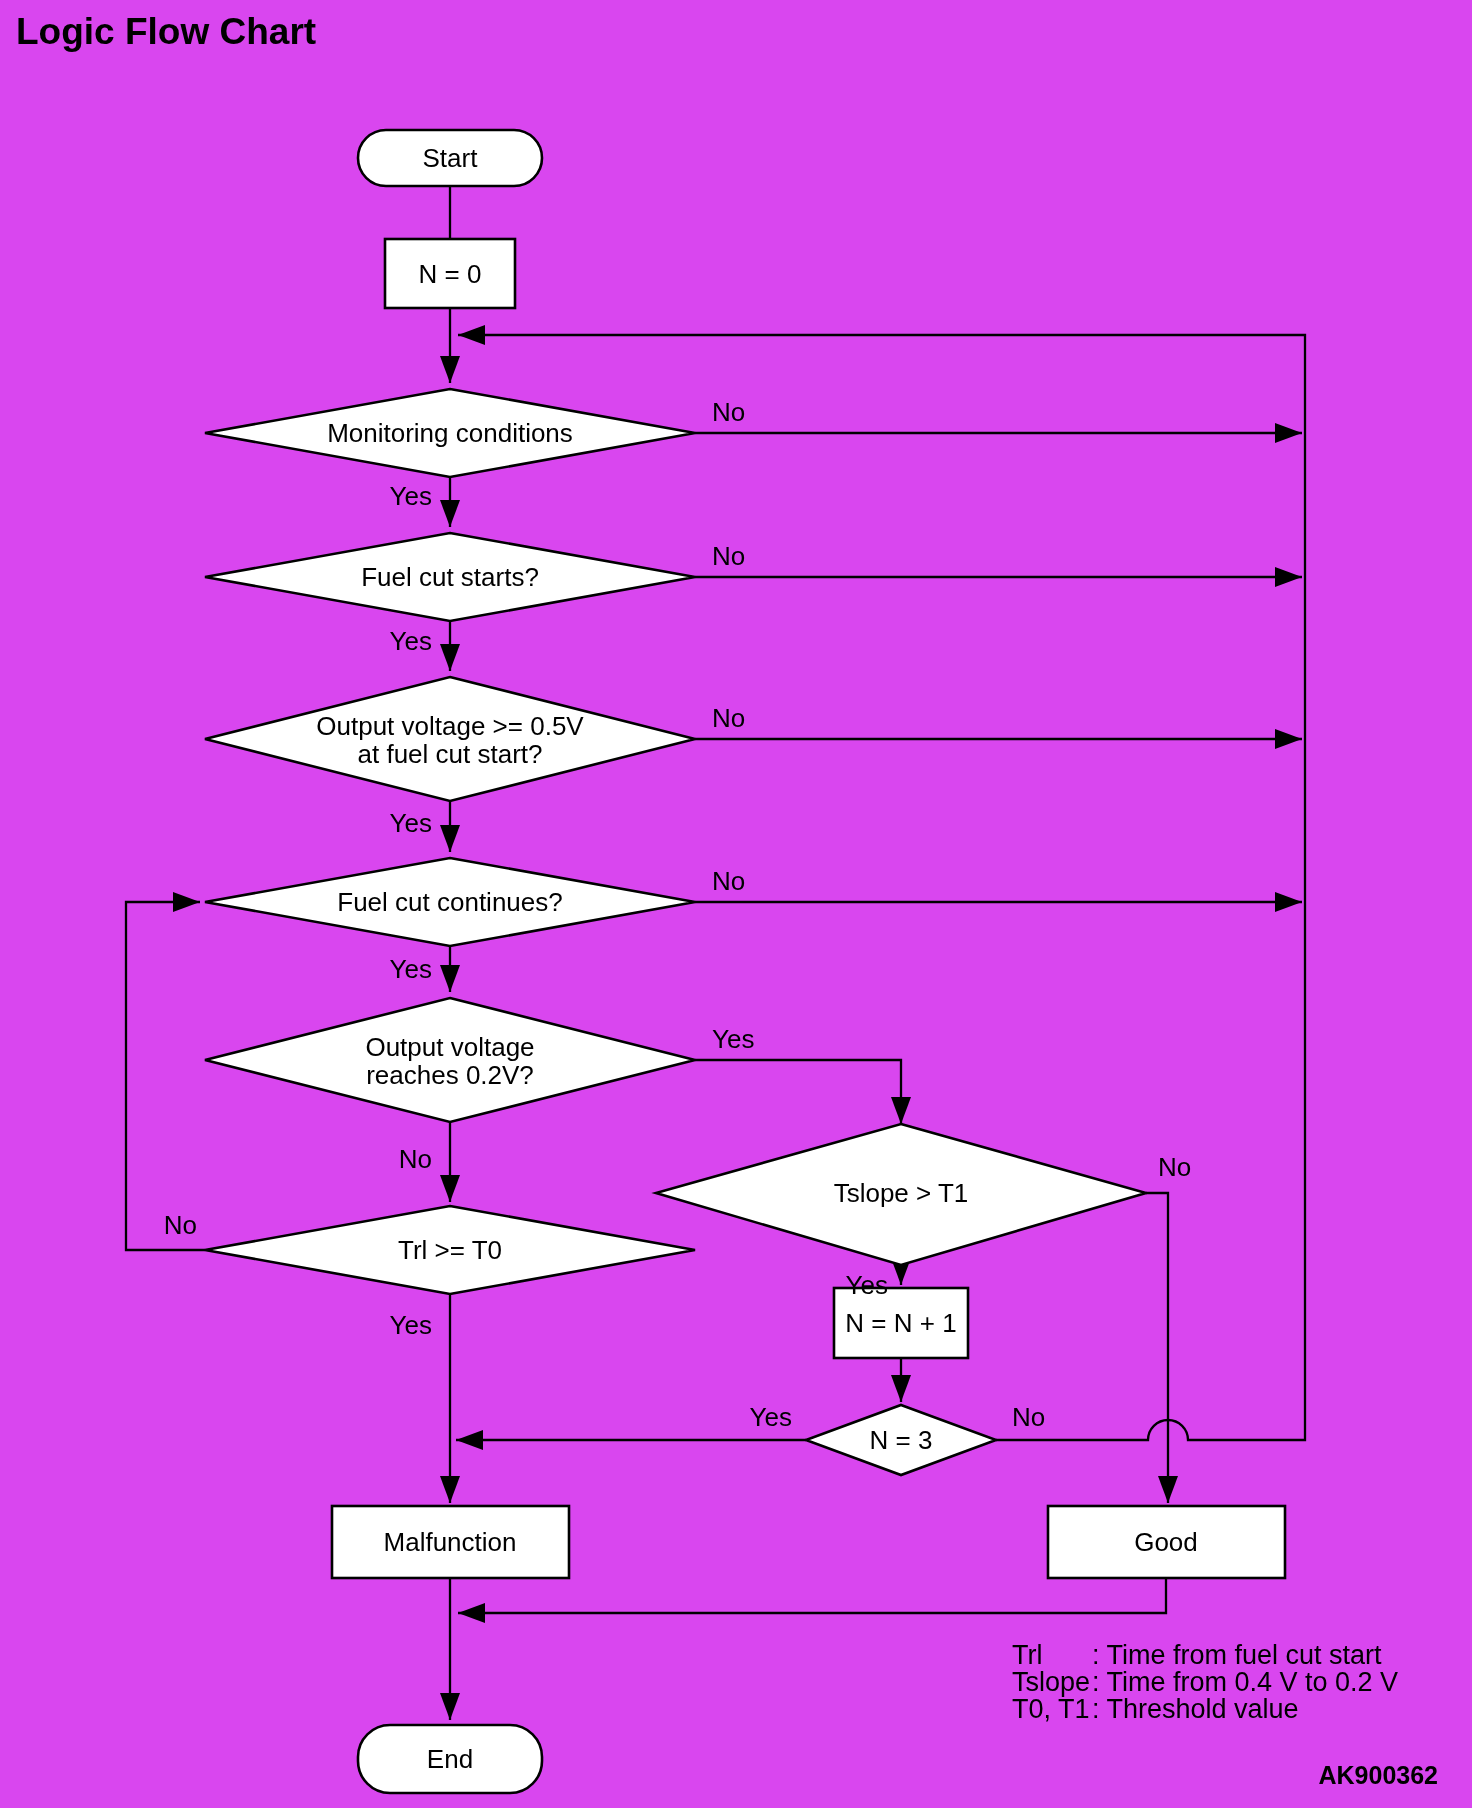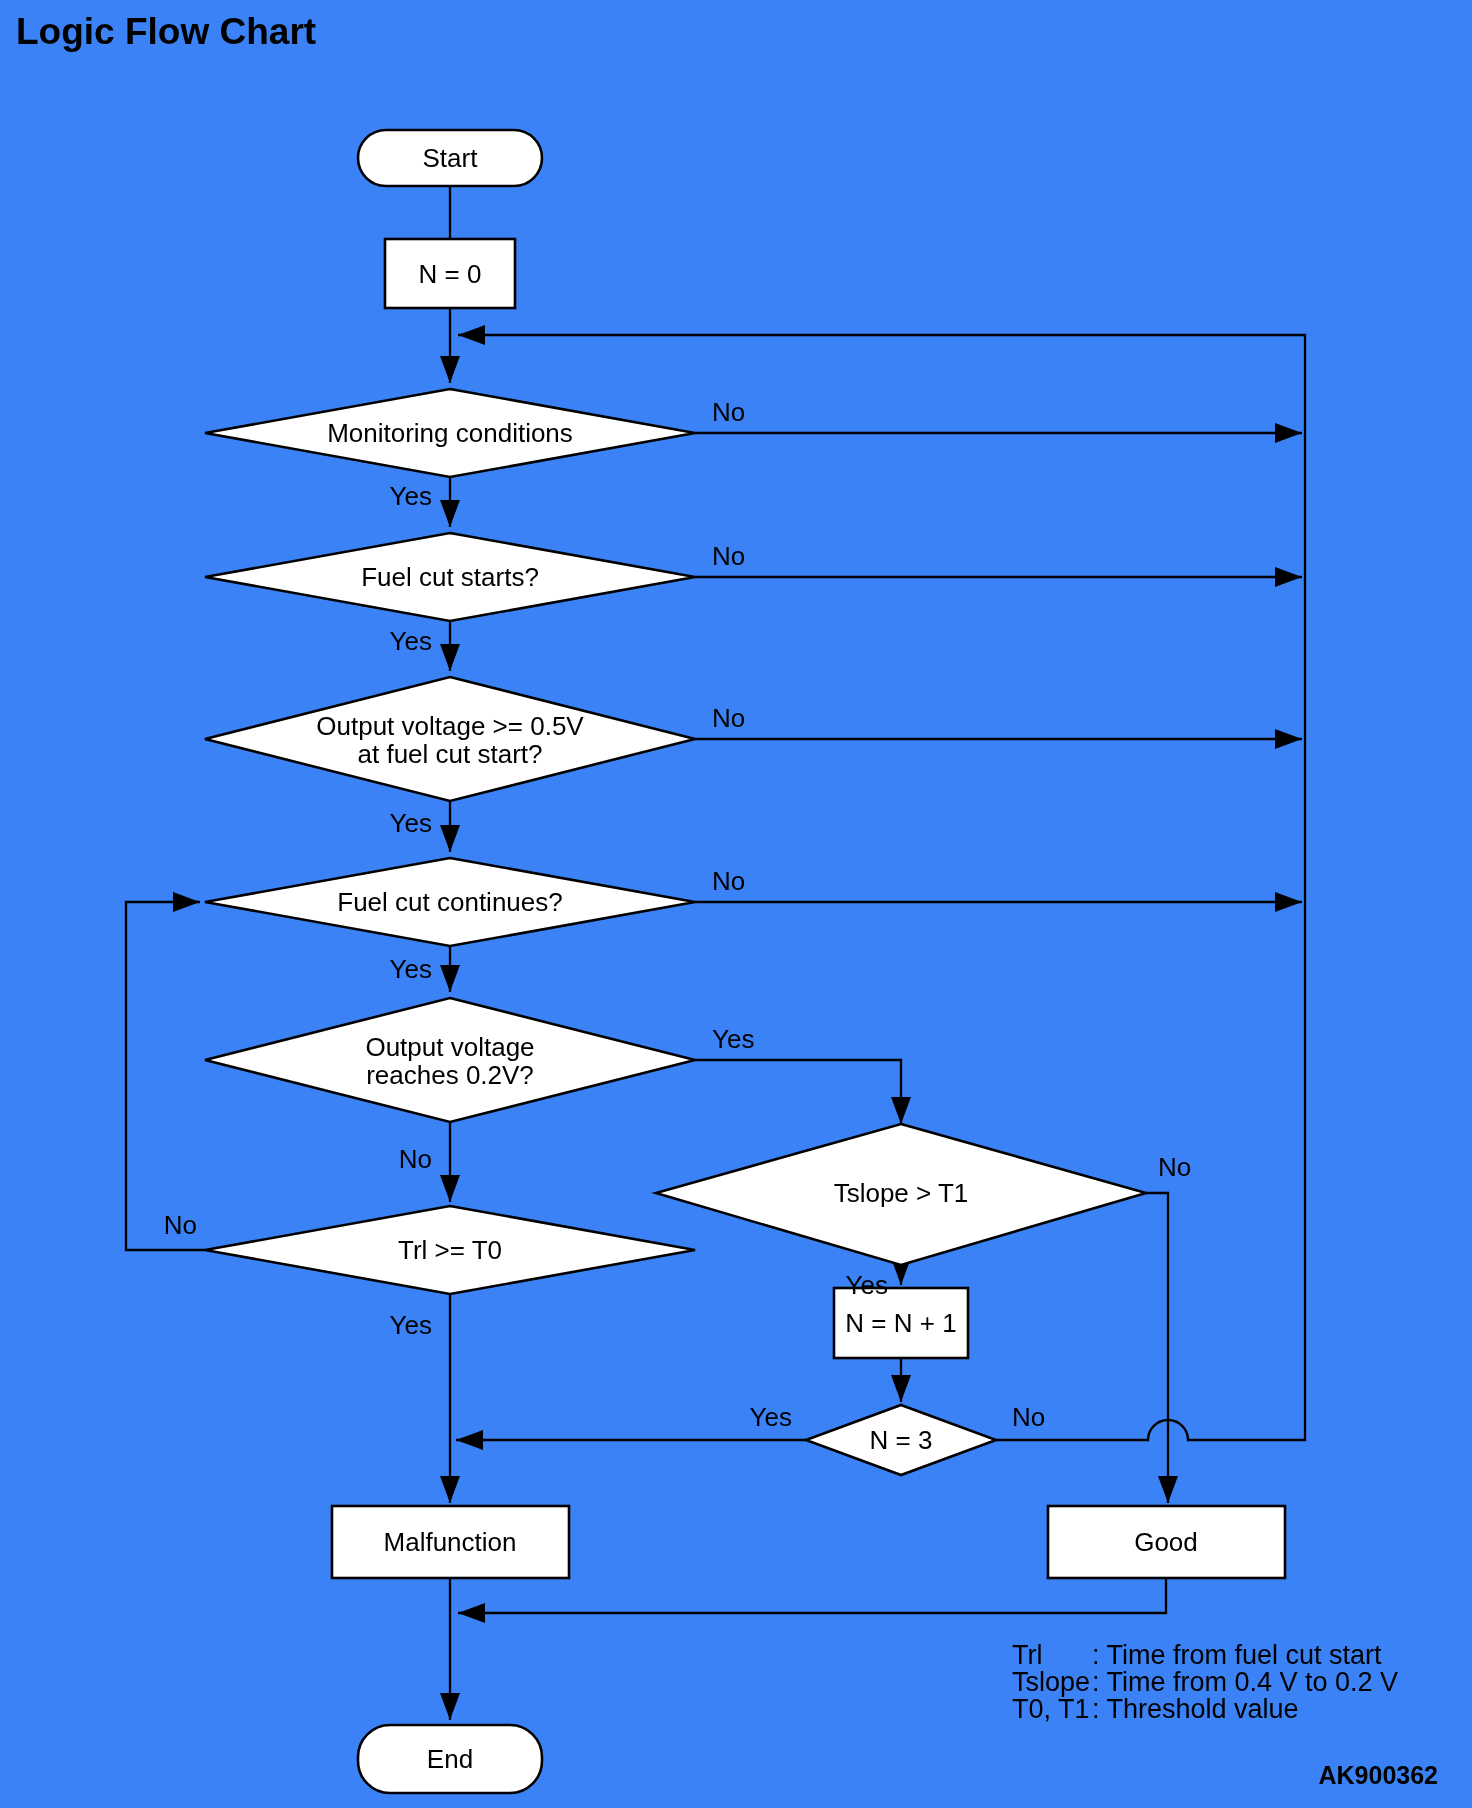--- a/index.html
+++ b/index.html
@@ -4,21 +4,21 @@
 <style>
   html, body {
     margin: 0;
     padding: 0;
     background: #ffffff;
   }
   .page {
     width: 1472px;
     height: 1808px;
     position: relative;
-    background: #3b82f6;
+    background: #d946ef;
     font-family: "Liberation Sans", sans-serif;
   }
   svg { display: block; }
   .shape {
     fill: #ffffff;
     stroke: #000000;
     stroke-width: 2.6;
   }
   .conn {
     fill: none;

